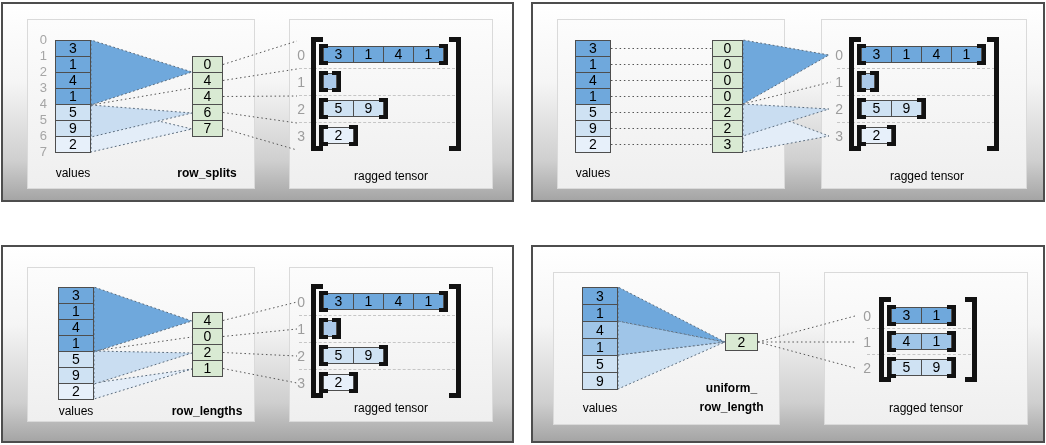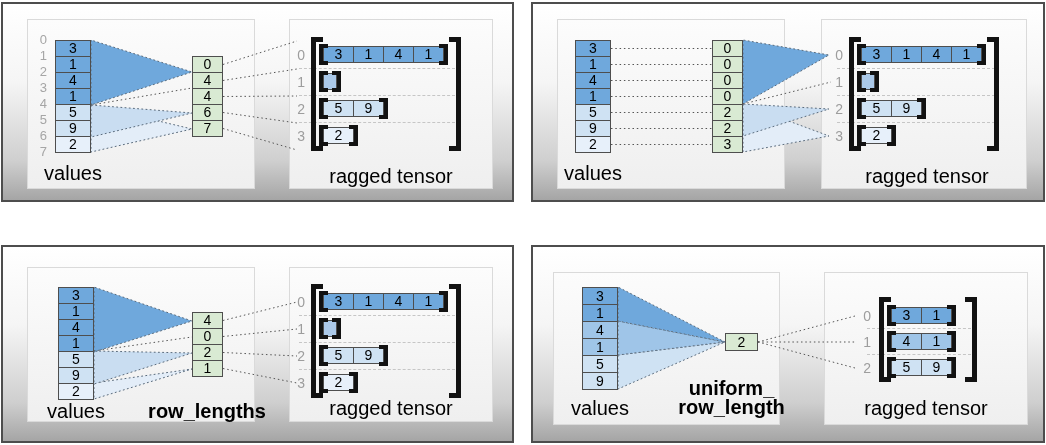--- a/index.html
+++ b/index.html
@@ -11,21 +11,21 @@
         background:linear-gradient(180deg,#fcfcfc 0%,#efefef 100%);}
   .lay{position:absolute;left:0;top:0;pointer-events:none;}
   .cell{position:absolute;box-sizing:border-box;height:17px;border:1px solid #4e4e4e;
         font-size:14px;line-height:15px;text-align:center;color:#000;}
   .v{width:36px;} .g{width:31px;background:#d9ead3;} .t{width:31px;}
   .dark{background:#6fa8dc;} .med{background:#9fc5e8;} .light{background:#cfe2f3;}
   .pale{background:#e7f0fa;} .empt{background:#abc9e9;}
   .col{position:absolute;}
   .idx{position:absolute;width:18px;text-align:right;color:#a5a5a5;font-size:13px;line-height:16px;}
   .ridx{position:absolute;width:14px;text-align:right;color:#9d9d9d;font-size:14px;line-height:16px;}
-  .lbl{position:absolute;text-align:center;font-size:20px;line-height:18px;color:#000;}
+  .lbl{position:absolute;text-align:center;font-size:12px;line-height:18px;color:#000;}
   .b{font-weight:bold;}
   .trow{position:absolute;height:17px;}
   .rbk{position:absolute;top:-2px;bottom:-2px;width:9px;border:4px solid #121212;box-sizing:border-box;}
   .rbk.l{left:-4px;border-right:0;} .rbk.r{right:-4px;border-left:0;}
   .obk{position:absolute;width:12px;border:5px solid #121212;box-sizing:border-box;}
   .obk.l{border-right:0;} .obk.r{border-left:0;}
   .sep{position:absolute;height:0;border-top:1px dashed #c6c6c6;}
   .dot{stroke:#555;stroke-width:1;stroke-dasharray:1.5,2.8;fill:none;}
   .tri{stroke:#5a6b7c;stroke-width:1;stroke-dasharray:1.8,2.4;}
 </style>
@@ -66,20 +66,21 @@
       <div class="cell v pale" style="top:96px;">2</div>
     </div>
     <div class="col" style="left:189px;top:52px;">
       <div class="cell g" style="top:0;">0</div>
       <div class="cell g" style="top:16px;">4</div>
       <div class="cell g" style="top:32px;">4</div>
       <div class="cell g" style="top:48px;">6</div>
       <div class="cell g" style="top:64px;">7</div>
     </div>
     <div class="lbl" style="left:30px;top:160px;width:80px;">values</div>
+    <div class="lbl b" style="left:139px;top:160px;width:130px;">row_splits</div>
     <div class="lbl" style="left:320px;top:163px;width:136px;">ragged tensor</div>
     <div class="ridx" style="left:288px;top:43px;">0</div>
     <div class="ridx" style="left:288px;top:70px;">1</div>
     <div class="ridx" style="left:288px;top:97px;">2</div>
     <div class="ridx" style="left:288px;top:124px;">3</div>
     <div class="sep" style="left:296px;top:64px;width:156px;"></div>
     <div class="sep" style="left:296px;top:91px;width:156px;"></div>
     <div class="sep" style="left:296px;top:118px;width:156px;"></div>
     <div class="obk l" style="left:308px;top:33px;height:114px;"></div>
     <div class="obk r" style="left:446px;top:33px;height:114px;"></div>

